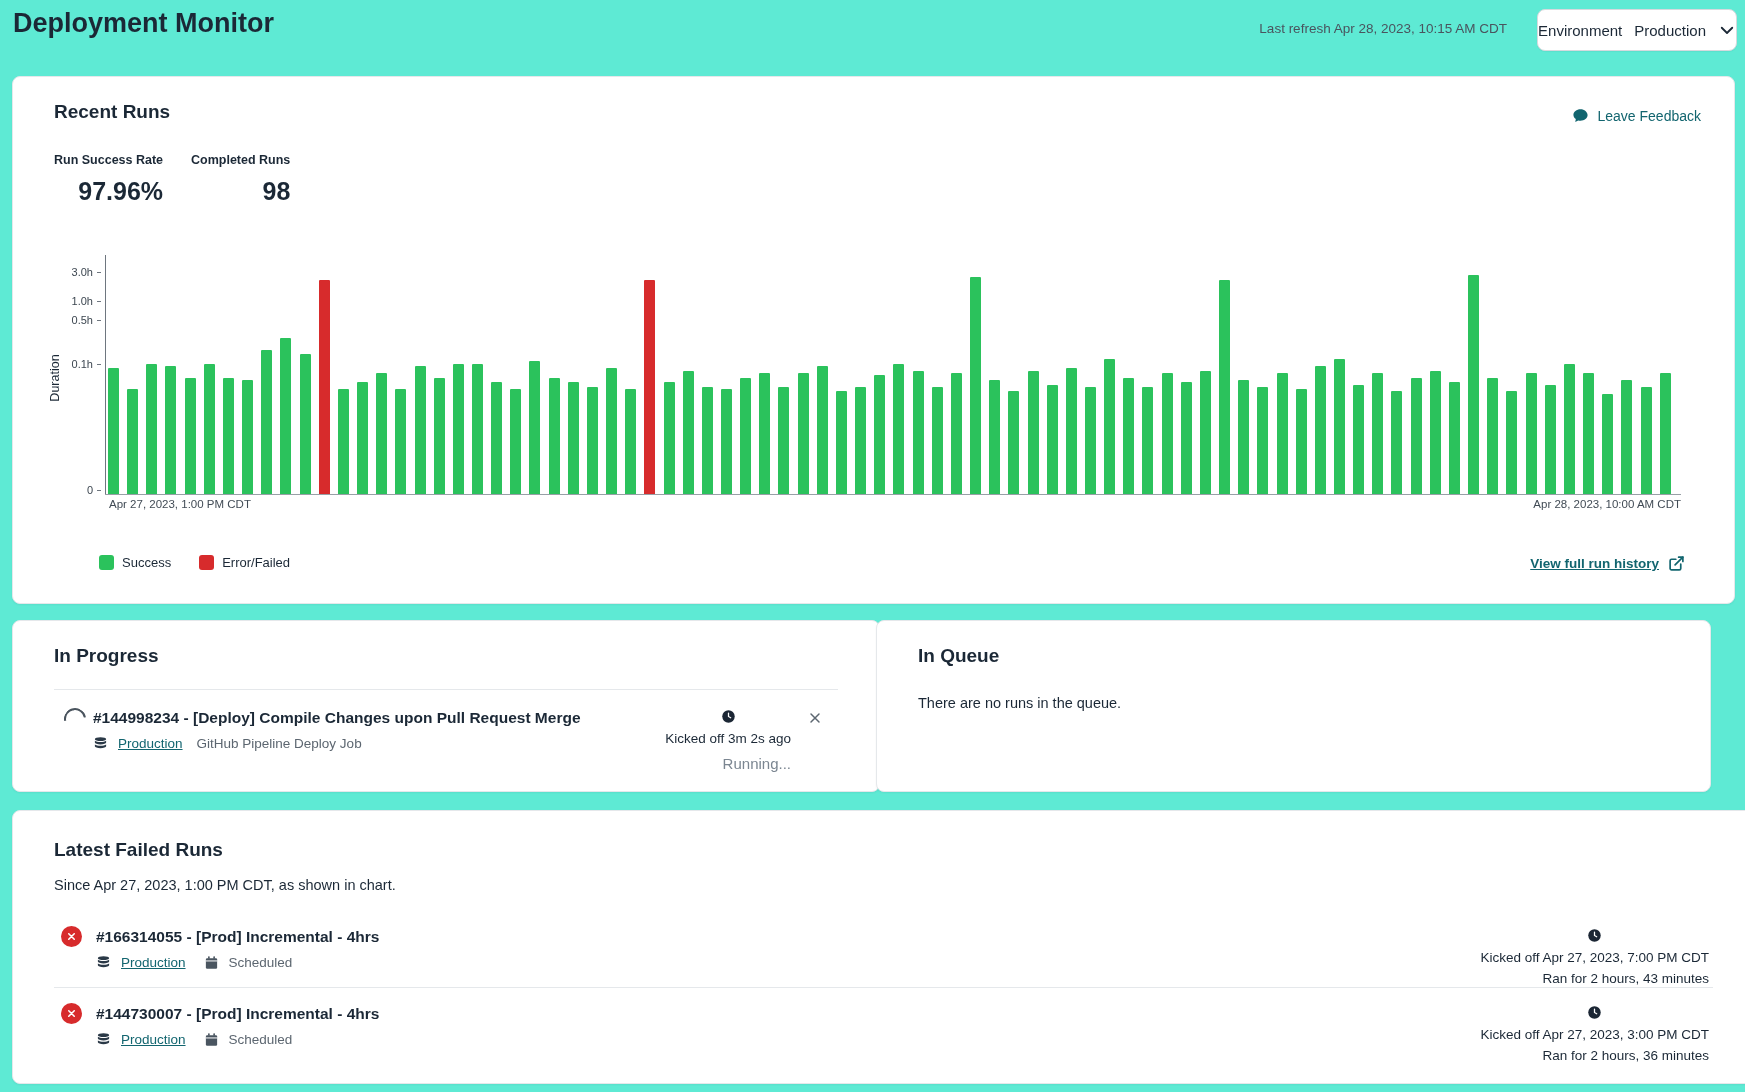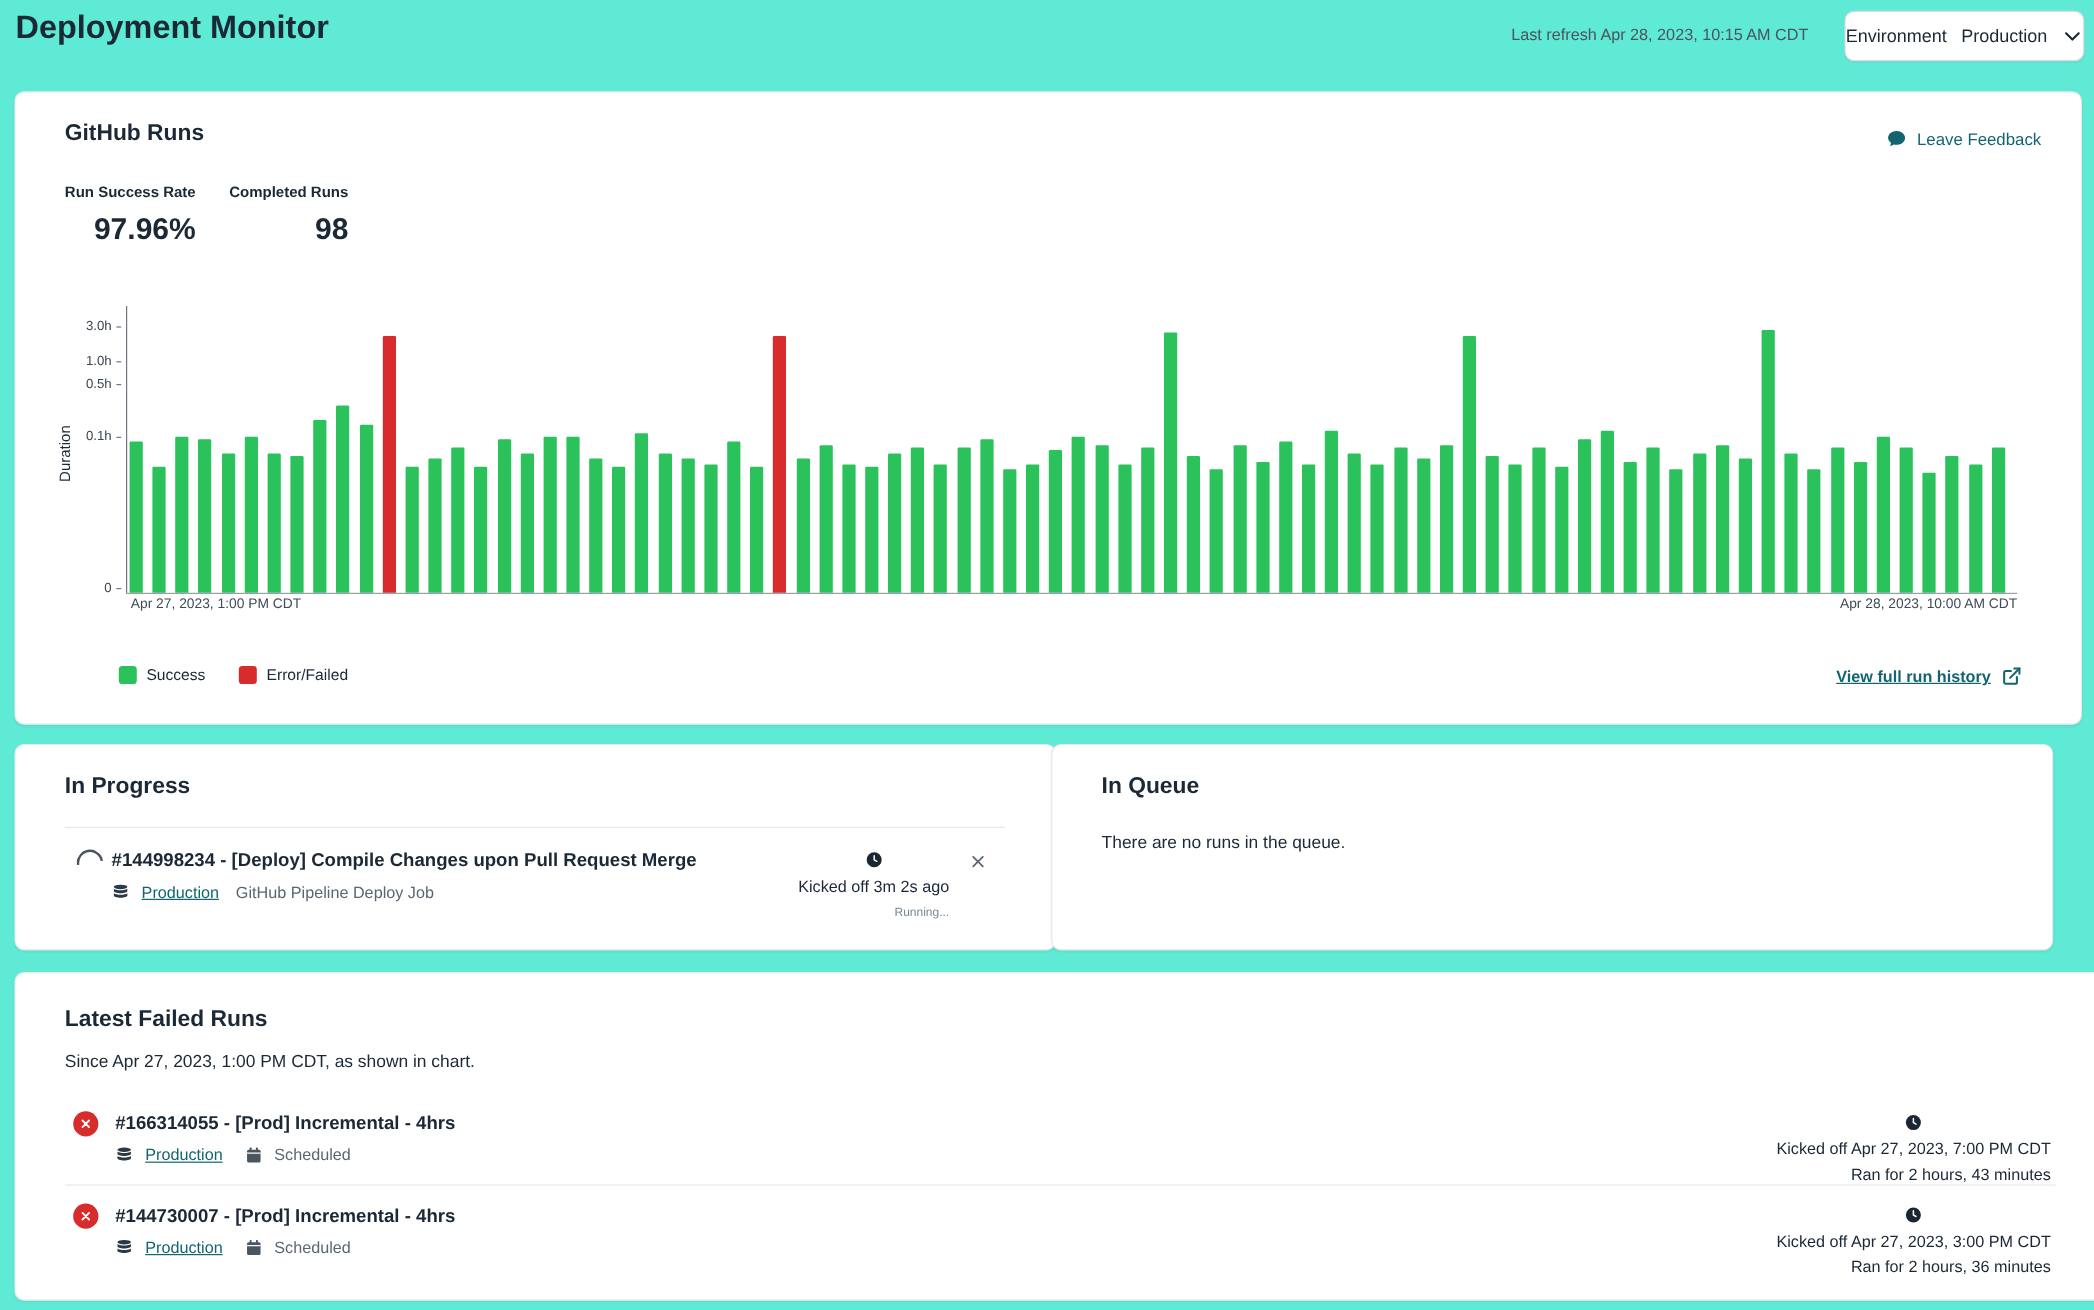--- a/index.html
+++ b/index.html
@@ -31,21 +31,21 @@
   .history{position:absolute;right:49px;top:478px;display:flex;align-items:center;gap:9px;font-size:13.5px;font-weight:700;color:#12656f;cursor:pointer;}
   .history .txt{text-decoration:underline;}
   .divider{position:absolute;left:41px;right:41px;height:1px;background:#e5e8eb;}
   .run-title{position:absolute;font-size:15.5px;font-weight:700;color:#1b2836;white-space:nowrap;}
   .meta-row{position:absolute;display:flex;align-items:center;gap:10px;font-size:13.5px;color:#5c6670;white-space:nowrap;}
   .env-link{color:#12656f;text-decoration:underline;cursor:pointer;}
   .right-cluster{position:absolute;display:flex;gap:16px;align-items:flex-start;}
   .rc-col{display:flex;flex-direction:column;align-items:flex-end;}
   .kicked{display:flex;align-items:center;gap:7px;font-size:13.5px;color:#1b2836;white-space:nowrap;flex-direction:column;}
   .ran{margin-top:6px;font-size:13.5px;color:#1b2836;}
-  .running{margin-top:9px;font-size:10px;color:#7b8691;margin-left:37px;}
+  .running{margin-top:9px;font-size:15px;color:#7b8691;margin-left:37px;}
   .spinner{position:absolute;left:51px;top:87px;width:18px;height:18px;border-radius:50%;border:2px solid transparent;border-top-color:#4a545e;border-left-color:#4a545e;transform:rotate(35deg);}
   .close-x{cursor:pointer;display:flex;margin-top:1px;}
   .fail-badge{position:absolute;left:48px;width:21px;height:21px;border-radius:50%;background:#d72b2c;display:flex;align-items:center;justify-content:center;}
   .empty-msg{position:absolute;left:41px;top:74px;font-size:14.5px;color:#1b2836;}
   .subtitle{position:absolute;left:41px;top:66px;font-size:14.5px;color:#1b2836;}
   .icon{display:inline-flex;flex:none;}
 </style>
 </head>
 <body>
 
@@ -57,21 +57,21 @@
     <span>Environment</span>
     <span>Production</span>
     <span class="icon">
       <svg width="18" height="18" viewBox="0 0 24 24" fill="none" stroke="#1b2836" stroke-width="2.4" stroke-linecap="round" stroke-linejoin="round">
           <path d="M5 9l7 7 7-7"></path>
         </svg>
     </span>
   </div>
 
   <div class="card" style="left:12px;top:76px;width:1721px;height:526px;">
-    <div class="card-h2">GitHub Runs</div>
+    <div class="card-h2">Recent Runs</div>
     <div class="feedback">
       <span class="icon">
         <svg width="17" height="17" viewBox="0 0 24 24" fill="#12656f">
             <path d="M12 3C6.48 3 2 6.58 2 11c0 2.4 1.33 4.55 3.4 6.02L4.6 21l4.2-2.1c1.02.26 2.09.4 3.2.4 5.52 0 10-3.58 10-8s-4.48-8.3-10-8.3z"></path>
           </svg>
       </span>
       <span>Leave Feedback</span>
     </div>
 
     <div class="stat" style="left:41px;">

